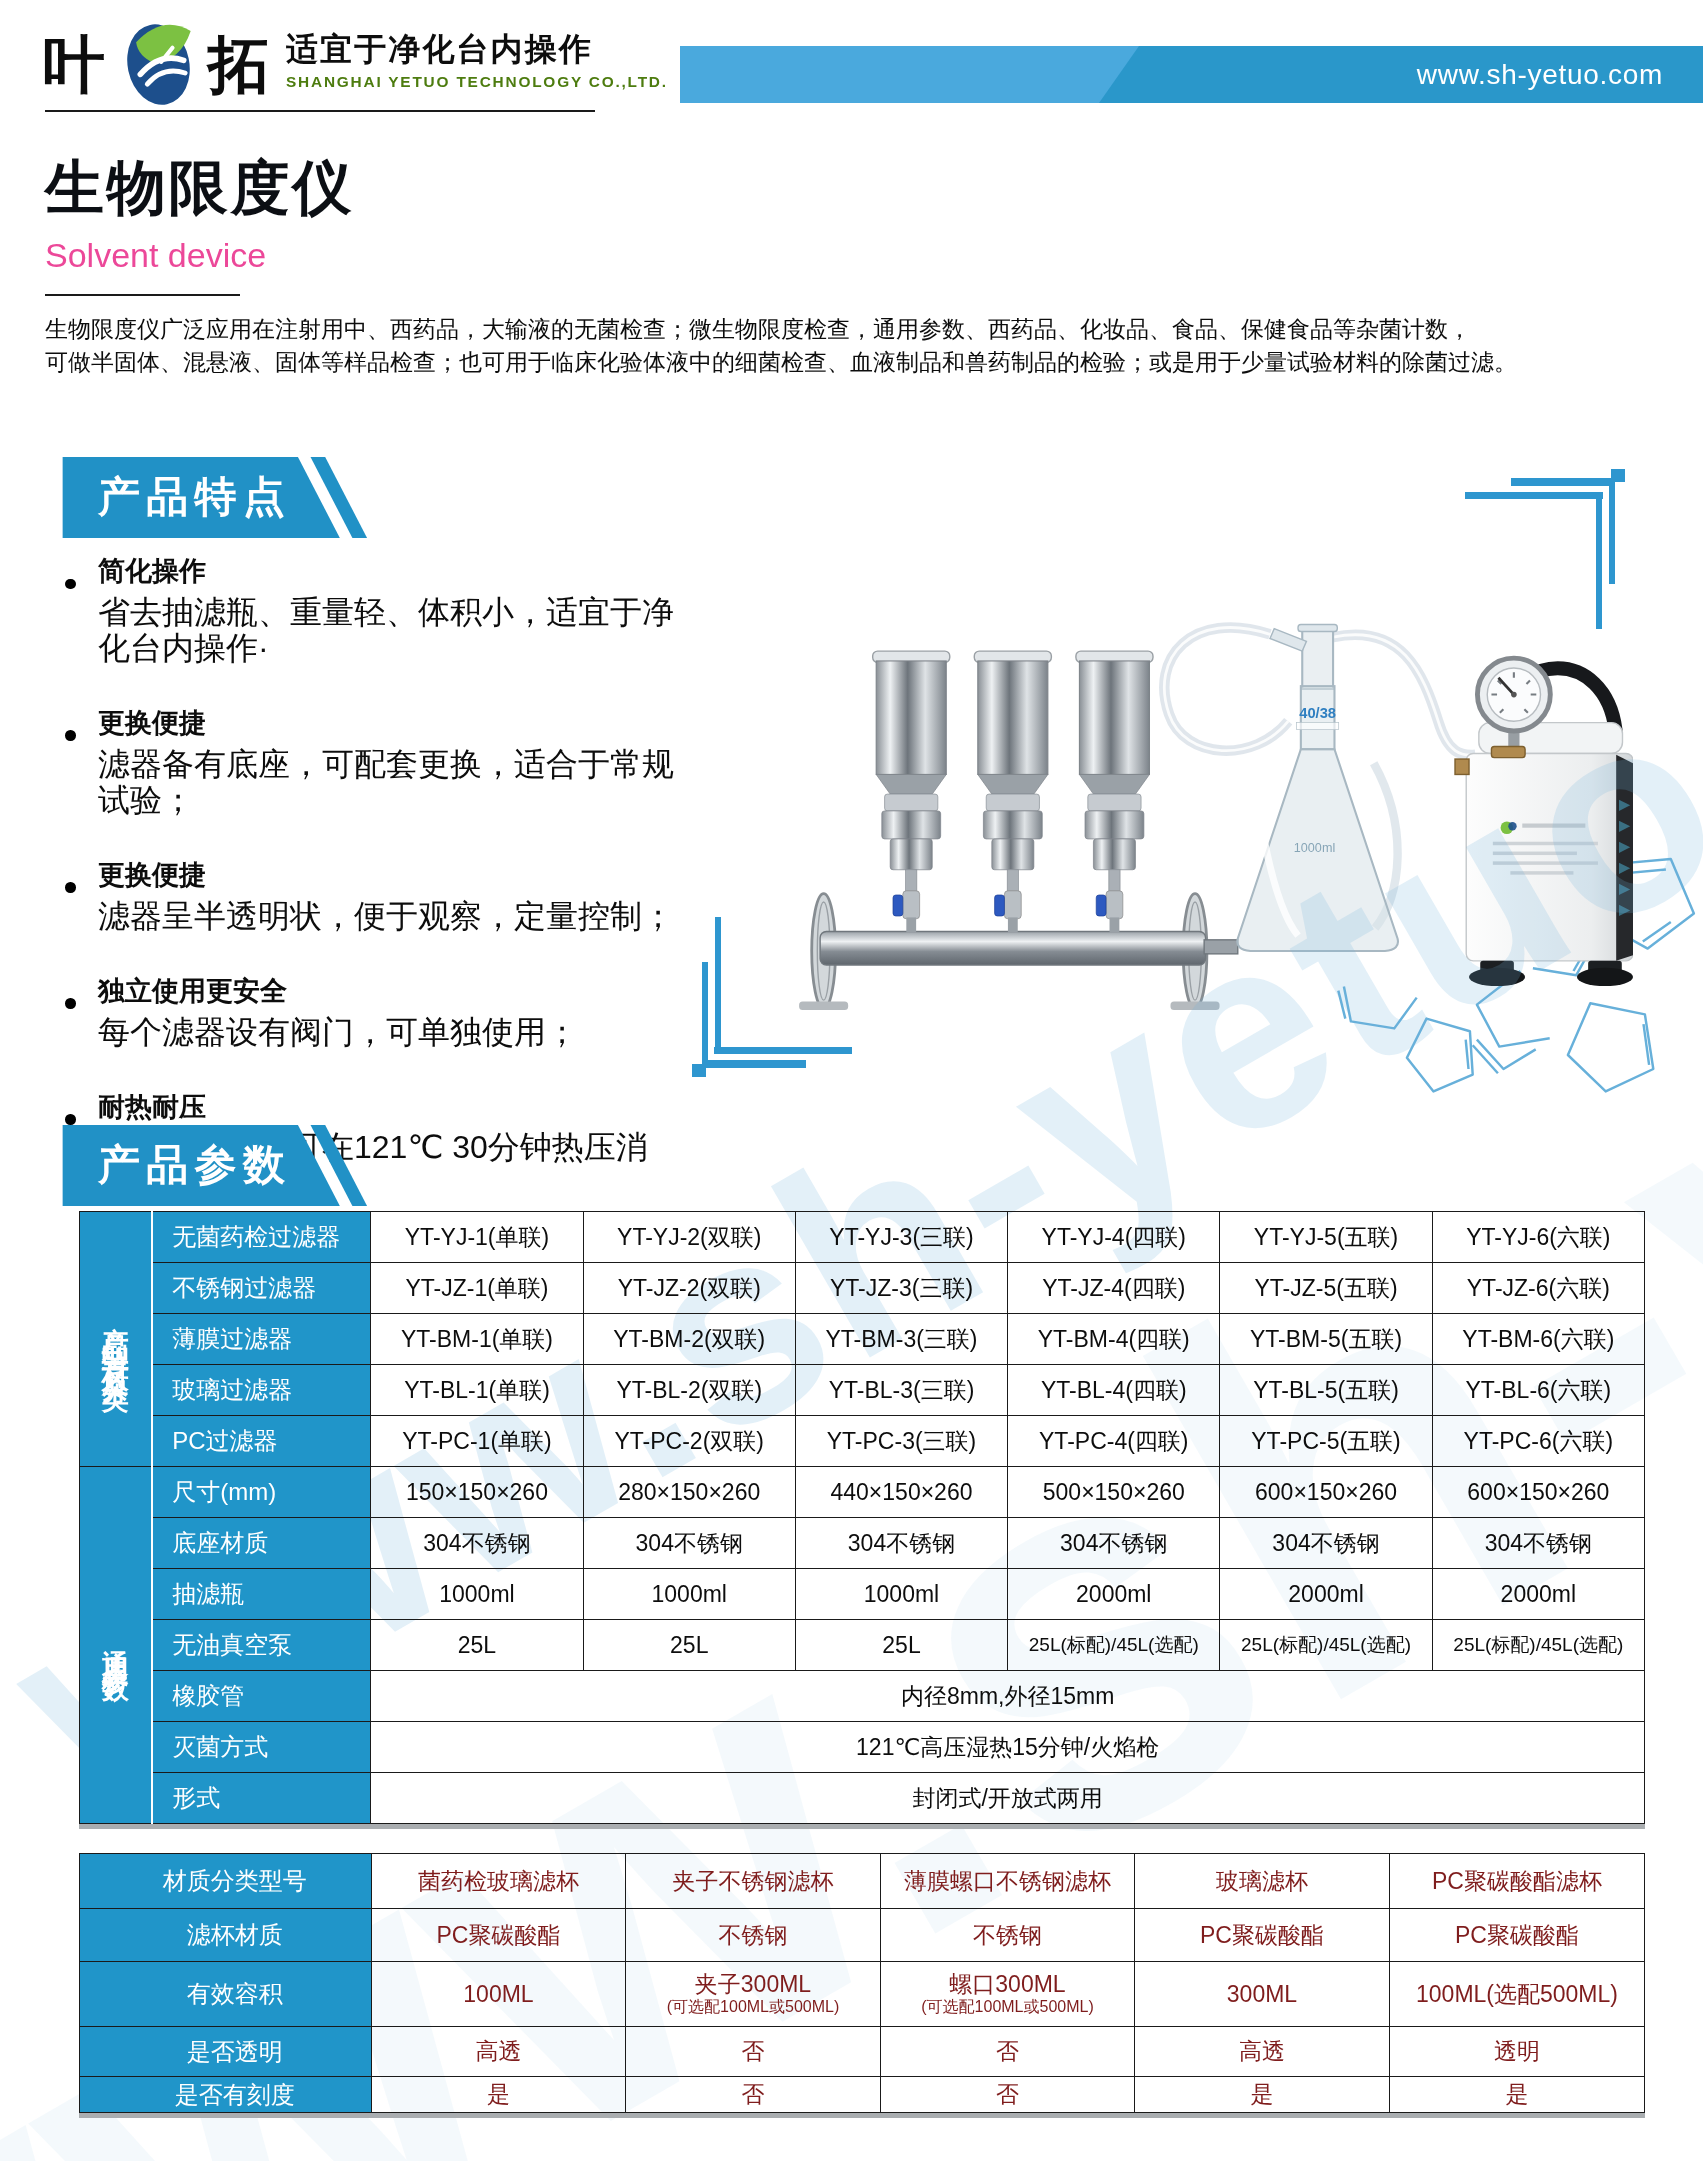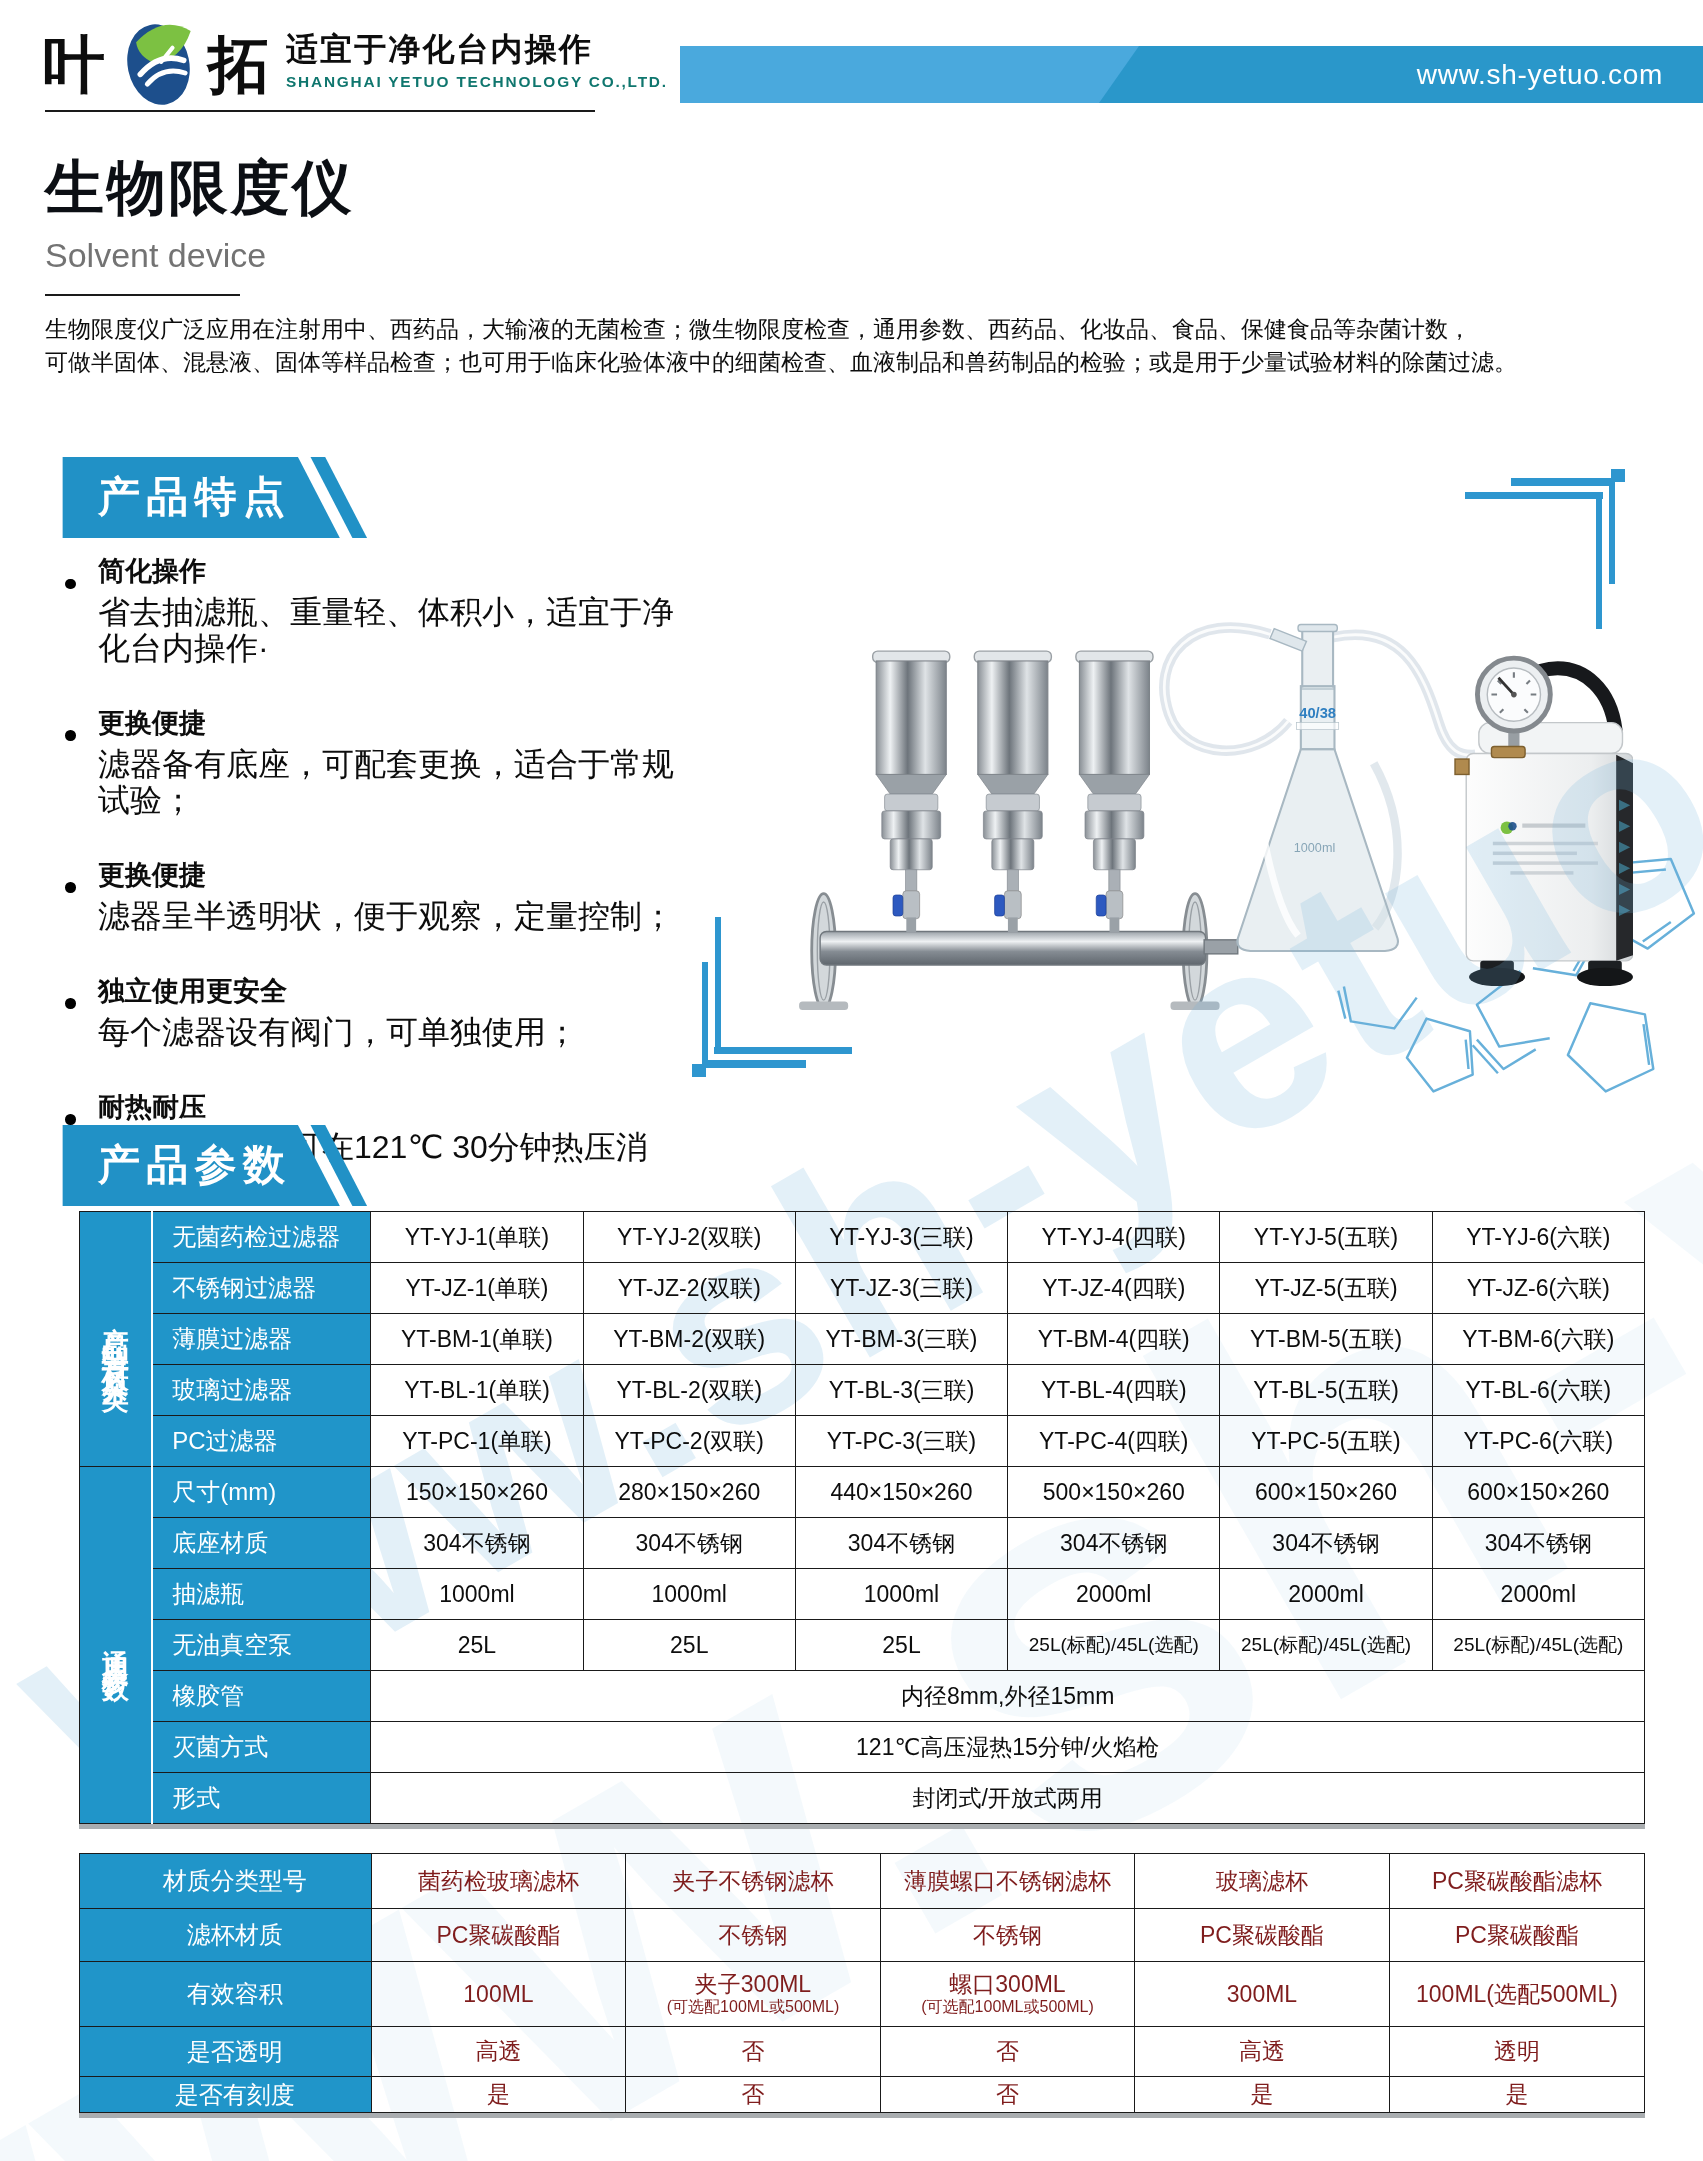--- a/index.html
+++ b/index.html
@@ -3,31 +3,31 @@
 <meta charset="utf-8">
 <style>
   html,body{margin:0;padding:0;background:#fff;}
   .page{position:relative;width:1704px;height:2161px;background:#ffffff;overflow:hidden;
         font-family:"Liberation Sans","DejaVu Sans",sans-serif;color:#111;}
   .abs{position:absolute;}
 
   
   .logo-char{position:absolute;font-size:62px;font-weight:900;color:#0d0d0d;line-height:1;}
   .company-cn{font-size:32px;font-weight:800;letter-spacing:2.1px;color:#0d0d0d;line-height:1.1;}
-  .company-en{font-size:15.4px;letter-spacing:1.8px;color:#0f766e;margin-top:5.6px;font-weight:600;}
+  .company-en{font-size:15.4px;letter-spacing:1.8px;color:#4d7c0f;margin-top:5.6px;font-weight:600;}
   .logo-rule{position:absolute;left:45px;top:110px;width:550px;height:2.1px;background:#1a1a1a;}
   .ribbon-dark{position:absolute;left:680px;top:46px;width:1024px;height:57px;background:#2a97ca;}
   .ribbon-light{position:absolute;left:680px;top:46px;width:459px;height:57px;background:#4aa9dd;
     clip-path:polygon(0 0,100% 0,calc(100% - 40px) 100%,0 100%);}
   .ribbon-url{position:absolute;left:680px;top:46px;width:983px;height:57px;line-height:57px;
     text-align:right;color:#fff;font-size:28px;letter-spacing:0.7px;}
 
   
   .title-cn{position:absolute;left:45px;top:149px;font-size:59px;font-weight:900;letter-spacing:2.8px;color:#0c0f14;}
-  .title-en{position:absolute;left:45px;top:236px;font-size:34px;color:#737373;}
+  .title-en{position:absolute;left:45px;top:236px;font-size:34px;color:#ec4899;}
   .title-rule{position:absolute;left:45px;top:294px;width:195px;height:2.1px;background:#1a1a1a;}
   .intro{position:absolute;left:45px;top:313px;width:1627px;font-size:23px;line-height:33px;color:#0d0d0d;}
 
   
   .banner{position:absolute;width:312px;height:81px;}
   .banner svg{position:absolute;left:0;top:0;}
   .banner .txt{position:absolute;left:36px;top:0;height:81px;line-height:79px;color:#fff;
     font-size:42px;font-weight:800;letter-spacing:6.3px;}
 
   

